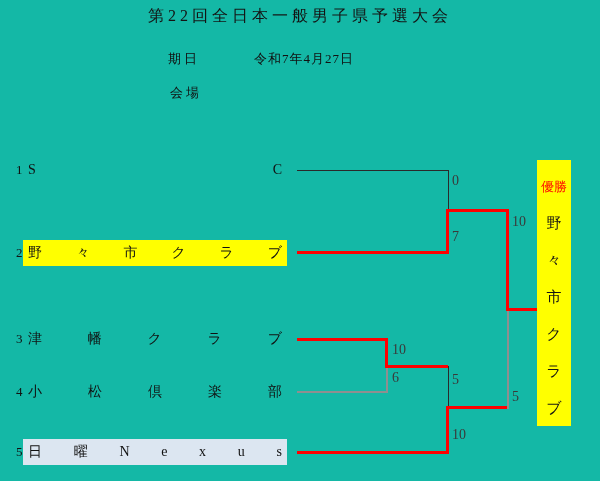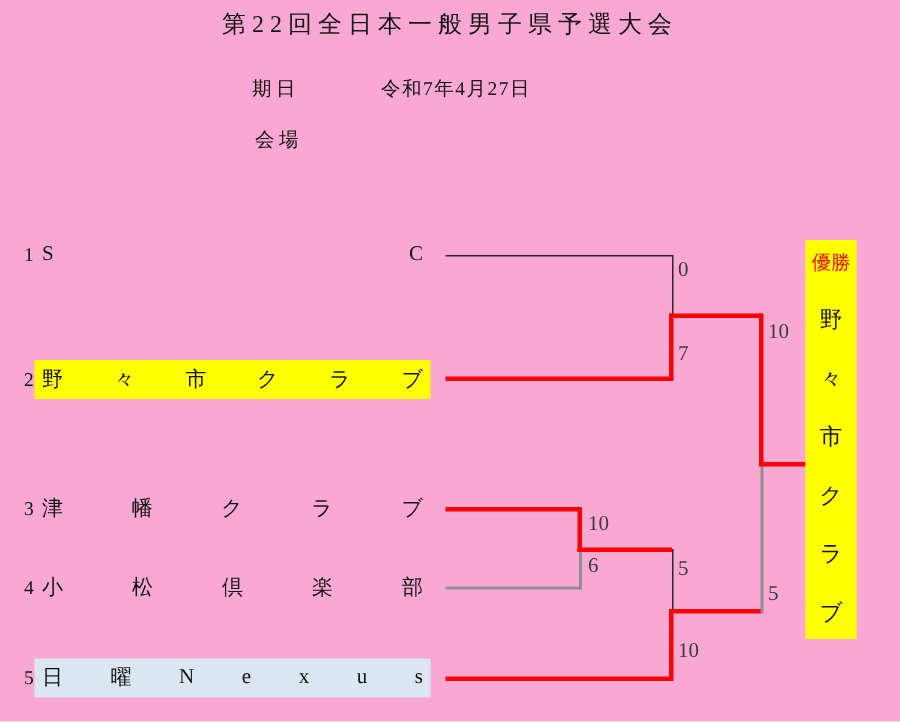--- a/index.html
+++ b/index.html
@@ -1,17 +1,17 @@
 <!DOCTYPE html>
 <html style="--winner: #ff0000; --hl-yellow: #ffff00; --hl-blue: #dce6f1; --champ-bg: #ffff00; --champ-label: #ff0000;"><head>
 <meta charset="utf-8">
 <style>
   html,body { margin:0; padding:0; background:#ffffff; }
   .page {
-    position:relative; width:600px; height:481px; background:#f9a8d4;
+    position:relative; width:600px; height:481px; background:#14b8a6;
     font-family:"Liberation Serif","DejaVu Serif",serif; color:#111;
     overflow:hidden;
   }
   .abs { position:absolute; }
   .title {
     left:0; right:0; top:6px; text-align:center;
     font-size:16px; letter-spacing:4px; color:#141414;
   }
   .meta-label { font-size:13px; letter-spacing:3px; }
   .meta-value { font-size:13px; letter-spacing:1px; }
@@ -26,21 +26,21 @@
   .hl-blue   { background:var(--hl-blue); }
   .ln { position:absolute; }
   .ln.red   { background:var(--winner); }
   .ln.black { background:#2a2a2a; }
   .ln.gray  { background:#8f8f8f; }
   .score { position:absolute; font-size:14px; line-height:1; color:#3a3a3a; }
   .champ {
     left:537px; top:160px; width:34px; height:266px;
     background:var(--champ-bg);
     display:flex; flex-direction:column; align-items:center;
-    justify-content:space-between; padding:6px 0 8px; box-sizing:border-box;
+    justify-content:space-between; padding:18px 0 8px; box-sizing:border-box;
   }
   .champ-label { font-size:13px; color:var(--champ-label); letter-spacing:0; }
   .champ-char  { font-size:15px; color:#141414; }
 </style>
 </head>
 <body>
 
 <div class="page">
 
   <div class="abs title">第22回全日本一般男子県予選大会</div>

